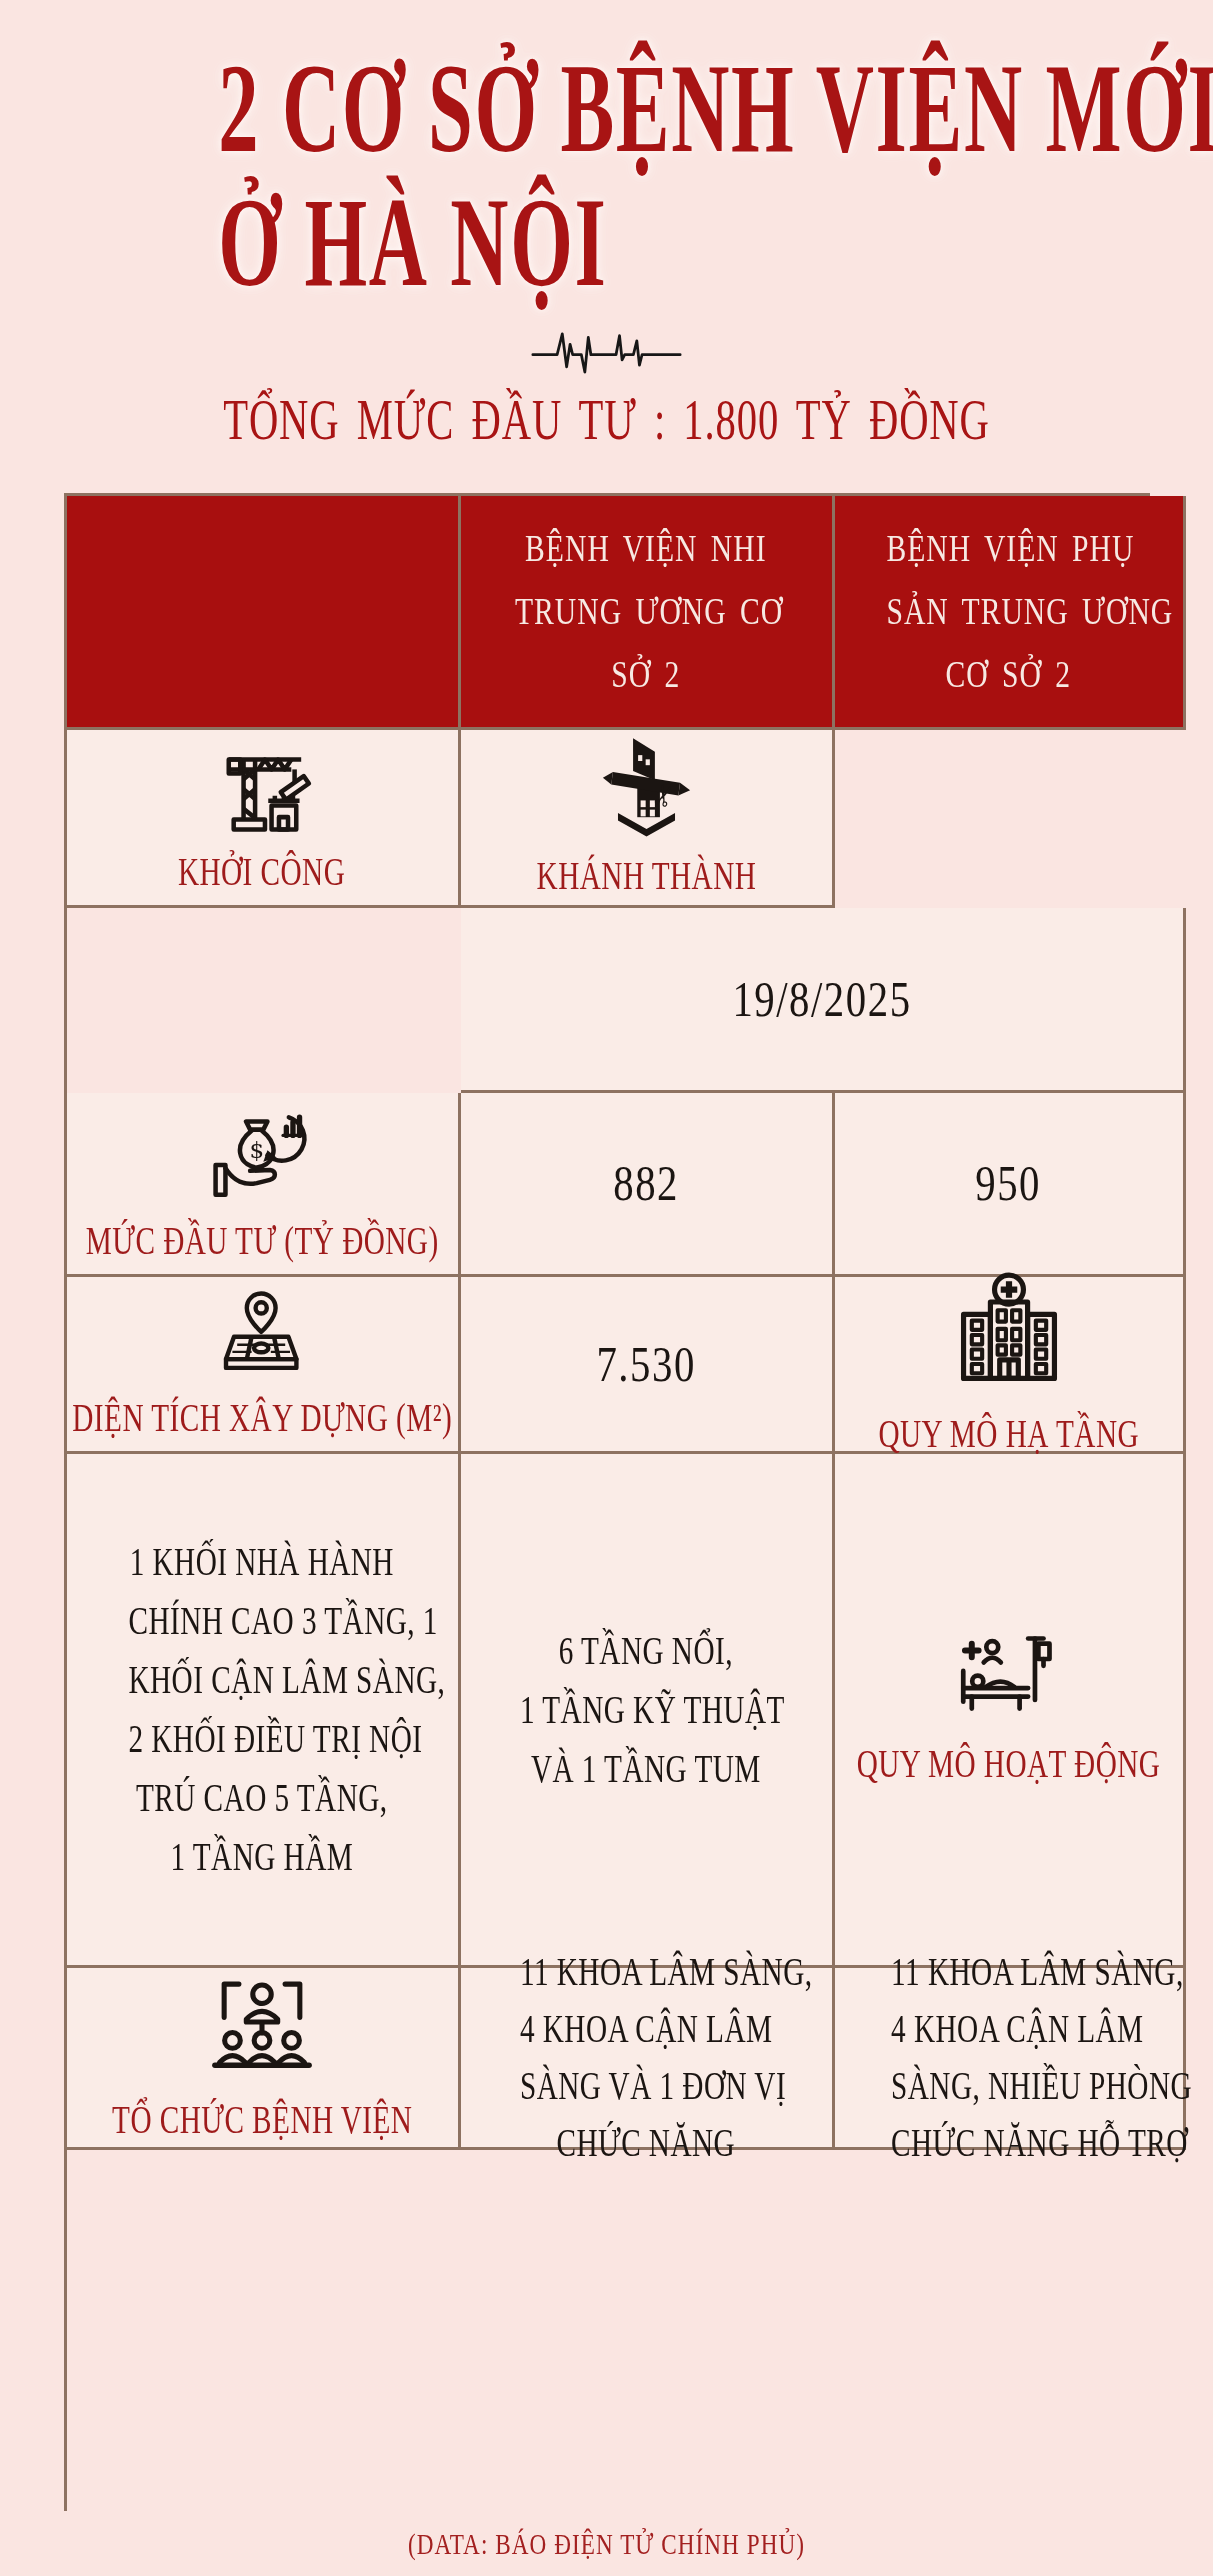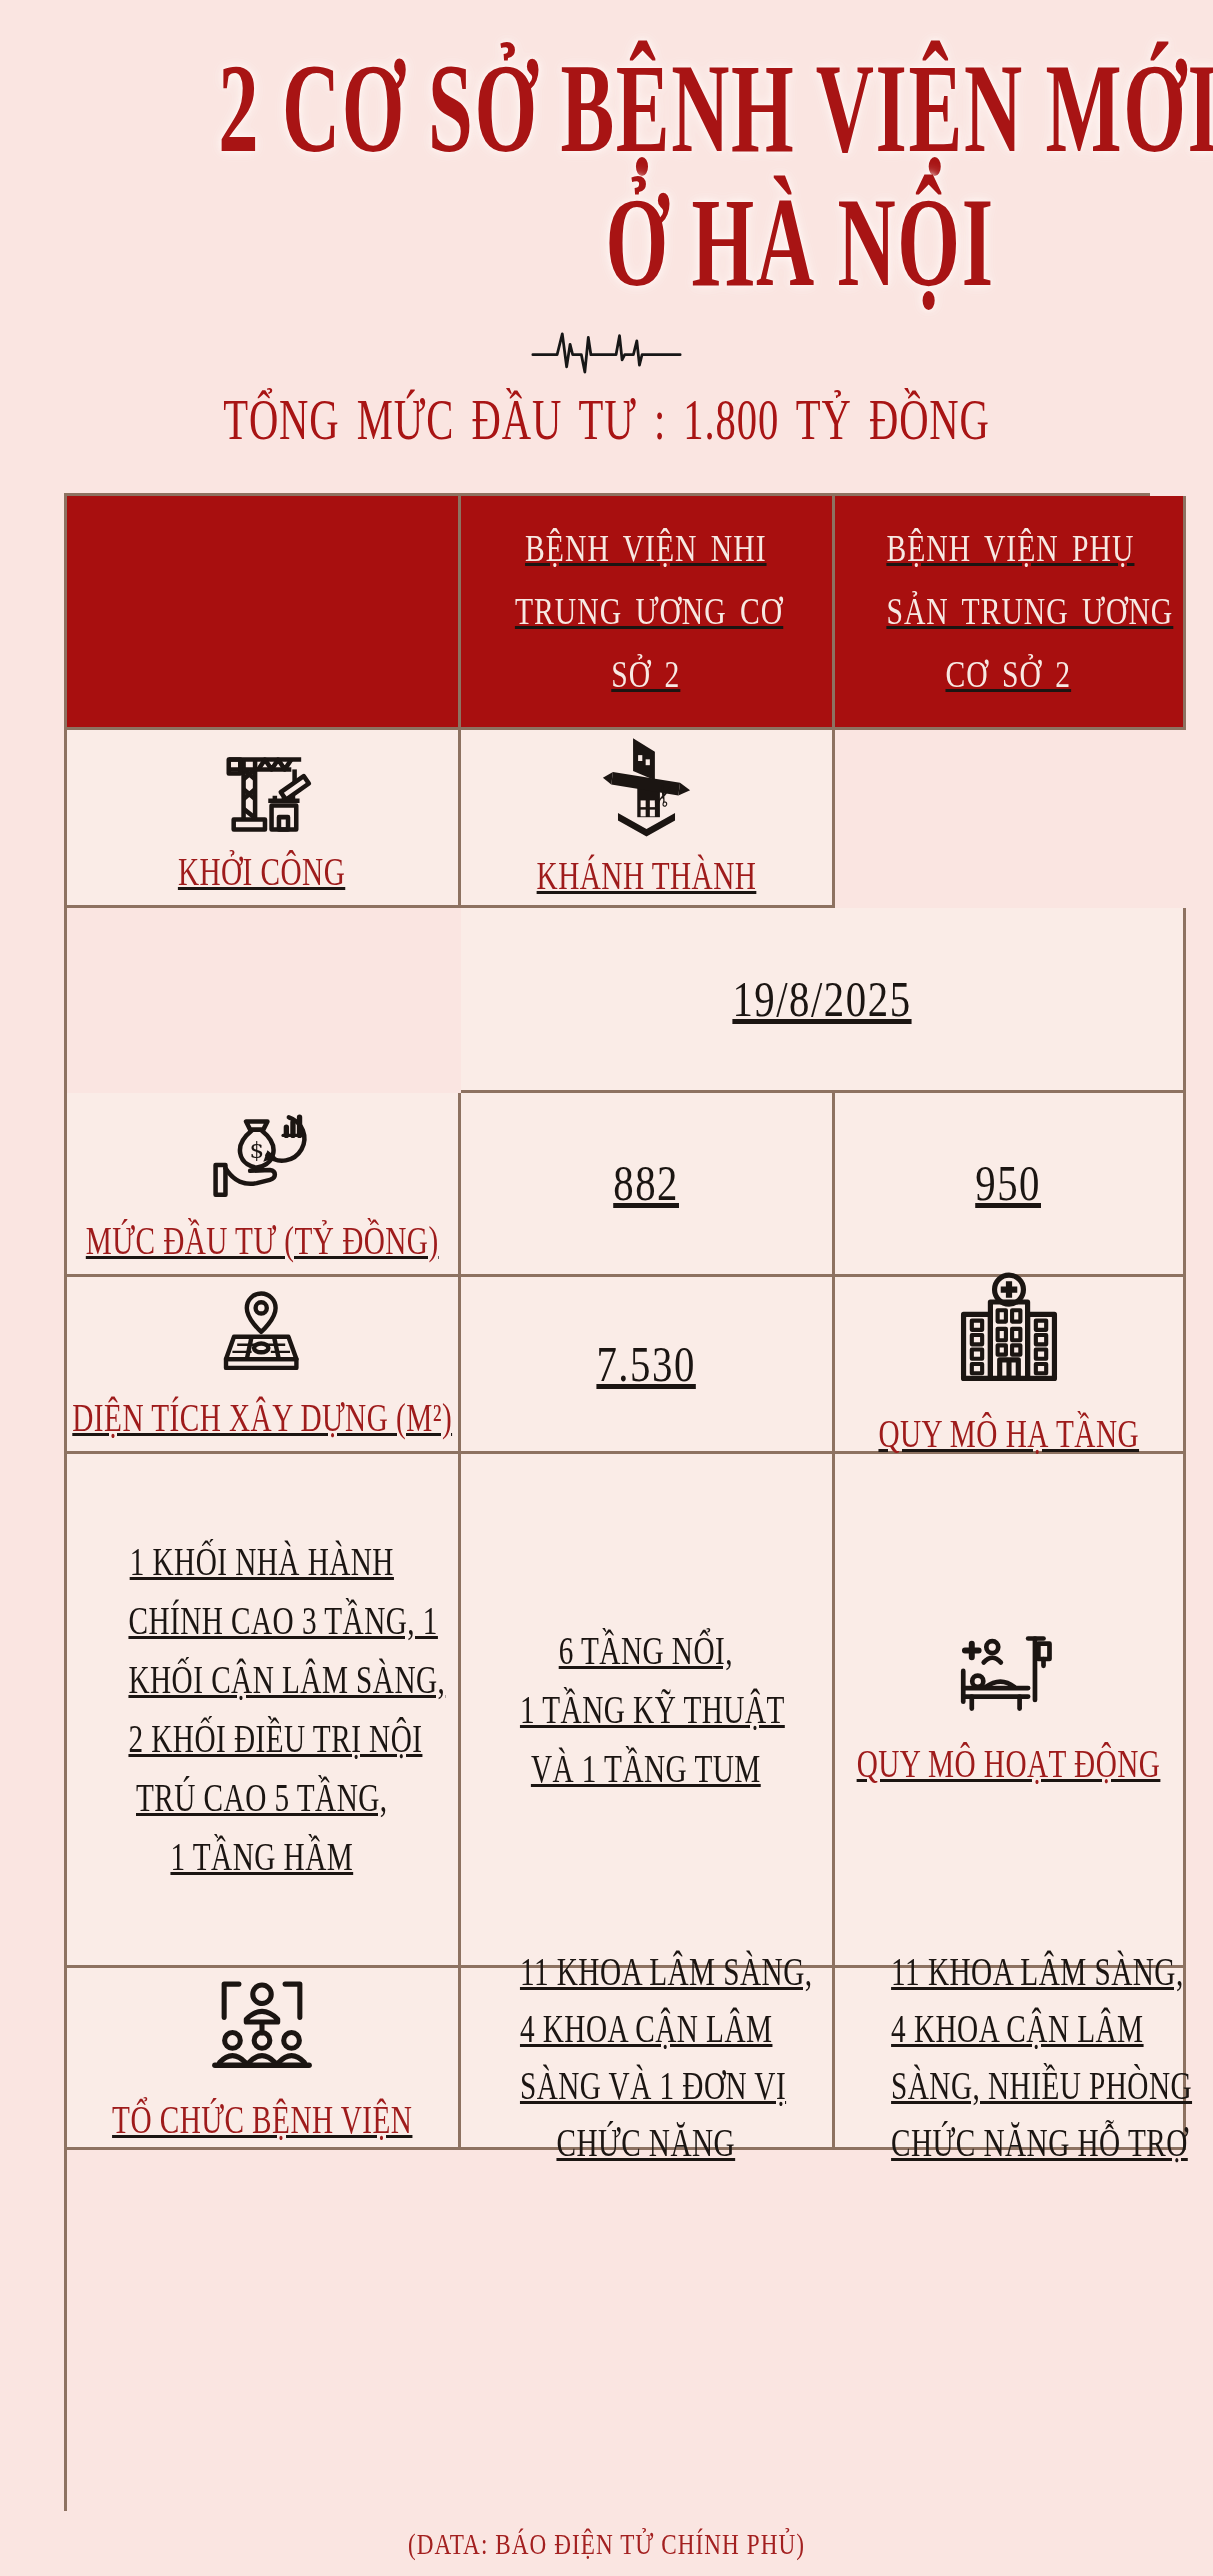--- a/index.html
+++ b/index.html
@@ -9,40 +9,40 @@
   *{box-sizing:border-box}
   html,body{margin:0;padding:0}
   body{
     width:1213px;height:2576px;overflow:hidden;
     background:var(--page-bg);color:var(--text-dark);
     font-family:"Liberation Serif","DejaVu Serif",serif;
   }
   .page{width:100%;height:100%}
 
   
-  .title{padding-top:29px;text-align:right;color:var(--accent-red)}
+  .title{padding-top:29px;text-align:left;color:var(--accent-red)}
   .title .t-line{
     display:block;font-size:126px;line-height:134px;letter-spacing:2.5px;
     transform:scaleX(.64);transform-origin:50% 50%;white-space:nowrap;
     text-shadow:0 0 16.4px rgba(255,250,248,.95),0 0 6.3px rgba(255,250,248,.85);
   }
   .ekg{display:block;margin:16.4px auto 0;color:#171717}
   .subtitle{
     margin-top:8.8px;text-align:center;color:var(--accent-red);
     font-size:58px;line-height:1.12;letter-spacing:1.3px;word-spacing:8.8px;
     transform:scaleX(.70);transform-origin:50% 50%;white-space:nowrap;
   }
 
   
   .tbl{
     width:1086px;margin:40px auto 0;
     display:grid;
     grid-template-columns:394px 374px 351px;
     grid-template-rows:234px 178px 185px 184px 177px 514px 182px 361px;
-    border-top:3.2px solid var(--border);border-left:3.2px solid var(--border);text-decoration:underline;
+    border-top:3.2px solid var(--border);border-left:3.2px solid var(--border);
   }
   .cell{
     background:var(--cell-bg);
     border-right:3.2px solid var(--border);border-bottom:3.2px solid var(--border);
     display:flex;flex-direction:column;align-items:center;justify-content:center;
     text-align:center;padding:8.8px 17.7px;overflow:visible;
   }
   .cell.head{background:var(--header-bg);color:var(--header-text)}
   .merged{grid-column:2/4}
 

